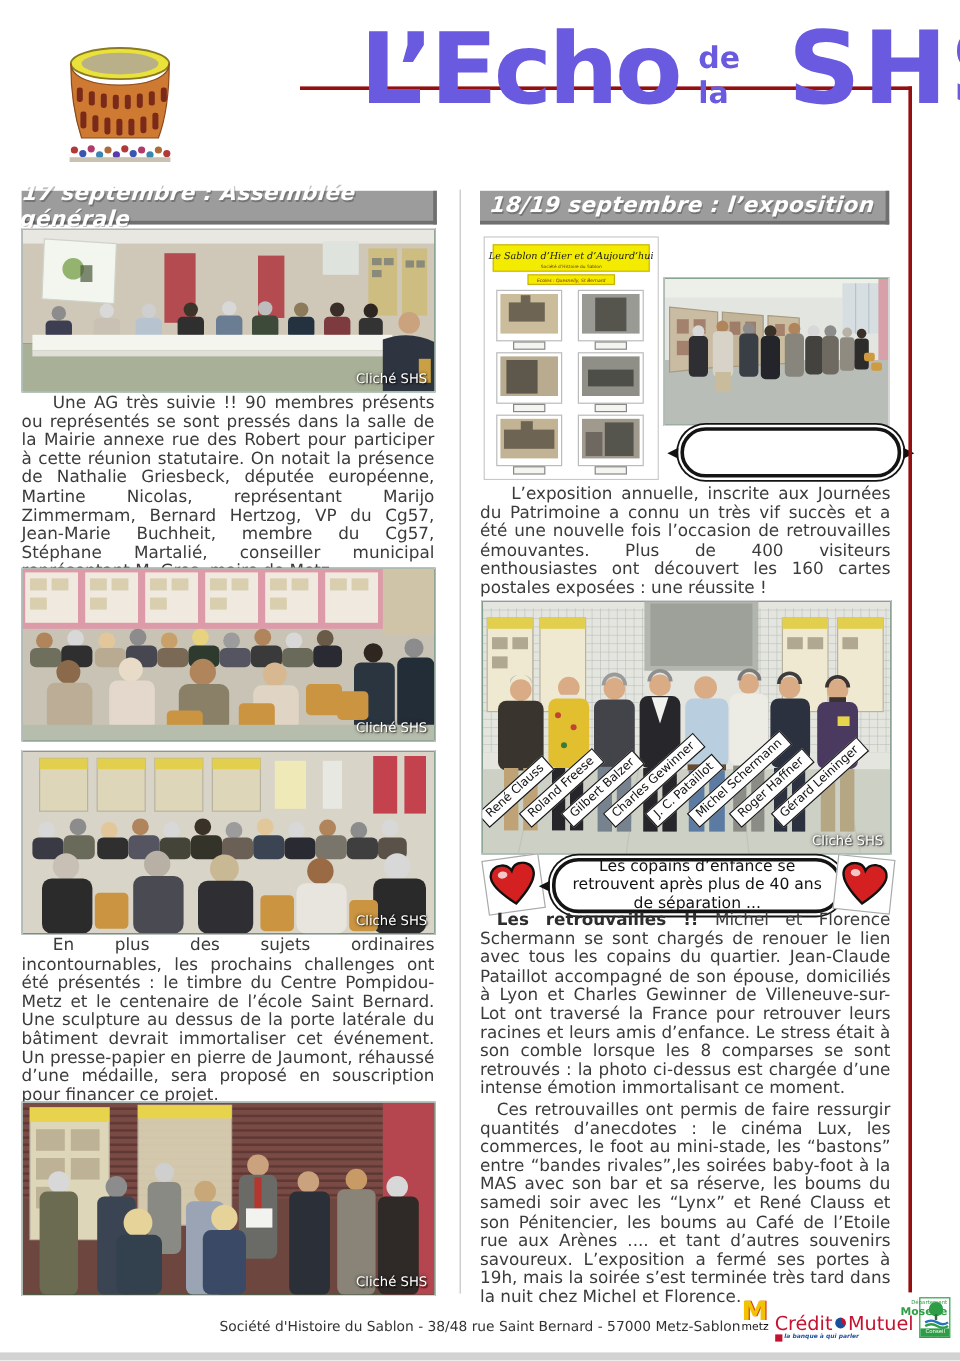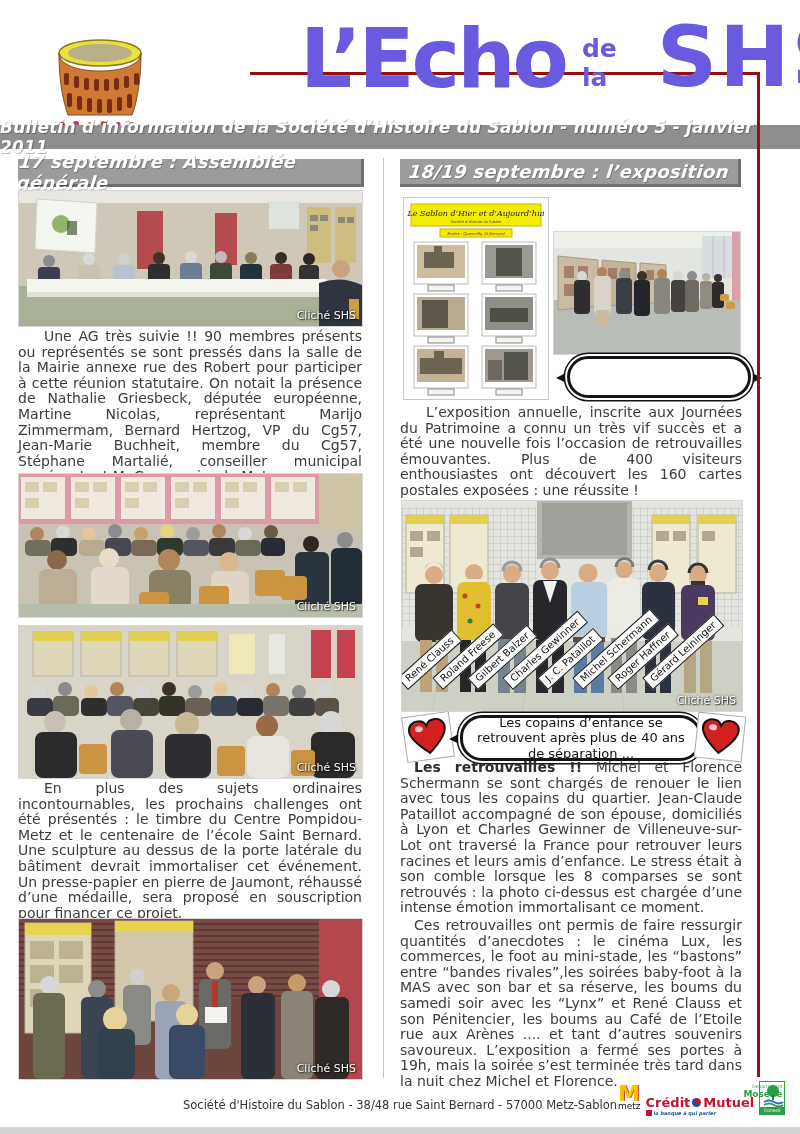--- a/index.html
+++ b/index.html
@@ -46,21 +46,21 @@
   .name-label{position:absolute;background:#fff;border:1px solid #1a1a1a;color:#111;
               font-size:10px;line-height:14px;height:14px;padding:0 5px;white-space:nowrap;
               transform:rotate(-42deg);transform-origin:0 100%;}
   
   #footer-text{position:absolute;left:0;top:1098px;width:800px;text-align:center;font-size:11.5px;color:#333;}
   #footer-logos{position:absolute;left:618px;top:1080px;width:165px;height:36px;display:flex;align-items:center;gap:5px;}
   .logo-metz{display:flex;flex-direction:column;align-items:flex-start;line-height:1;}
   .logo-metz .m{font-size:22px;font-weight:bold;color:#f2c400;text-shadow:1px 0 0 #d23a2a;line-height:.8;}
   .logo-metz .w{font-size:9px;color:#111;}
   .logo-cm{display:flex;flex-direction:column;line-height:1;}
-  .logo-cm .row1{font-size:13px;font-weight:bold;color:#c41230;display:flex;align-items:center;gap:2px;margin-top:16px;}
+  .logo-cm .row1{font-size:16px;font-weight:normal;color:#c41230;display:flex;align-items:center;gap:2px;margin-top:16px;}
   .cm-emblem{width:9px;height:9px;border-radius:50%;background:conic-gradient(#c41230 0 120deg,#1b4f9c 120deg 360deg);display:inline-block;}
   .logo-cm .row2{font-size:5px;color:#1b4f9c;font-weight:bold;font-style:italic;display:flex;align-items:center;gap:2px;margin-top:1px;}
   .cm-box{width:6px;height:6px;background:#c41230;display:inline-block;}
   .logo-moselle{width:52px;height:32px;border:1px solid #2e9e46;background:#fff;display:flex;flex-wrap:wrap;position:relative;text-decoration:underline;}
   .logo-moselle .txt{position:absolute;right:2px;top:3px;text-align:right;line-height:1;}
   .logo-moselle .dep{font-size:4.5px;color:#2e9e46;display:block;}
   .logo-moselle .mos{font-size:9px;font-weight:bold;color:#2e9e46;display:block;}
   .logo-moselle .cg{position:absolute;left:0;bottom:0;width:100%;height:7px;background:#2e9e46;color:#fff;
                     font-size:4.5px;text-align:center;line-height:7px;}
   #bottom-strip{position:absolute;left:0;top:1127px;width:800px;height:7px;background:#d2d2d2;}
@@ -110,23 +110,20 @@
       <rect x="4" y="98" width="84" height="4" fill="#c9c2b0"></rect>
     </g>
   </svg>
 
   <div id="masthead">
     <span class="t-echo">L’Echo</span>
     <span class="t-dela">de la</span>
     <span class="t-shs">SHS</span>
   </div>
 
-  <div id="banner">
-    <span>Bulletin d’information de la Société d’Histoire du Sablon - numéro 5 - janvier 2011</span>
-  </div>
 
   <div class="badge" style="left:18px;top:159px;width:343px;">
     <span>17  septembre : Assemblée générale</span>
   </div>
   <div class="badge" style="left:400px;top:159px;width:338px;">
     <span>18/19  septembre : l’exposition</span>
   </div>
   <div id="divider"></div>
 
   <div class="photo" style="left:18px;top:190px;width:343px;height:135px;">

